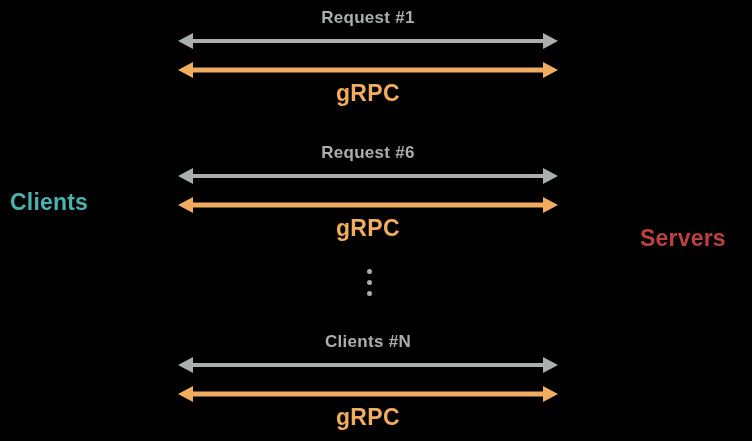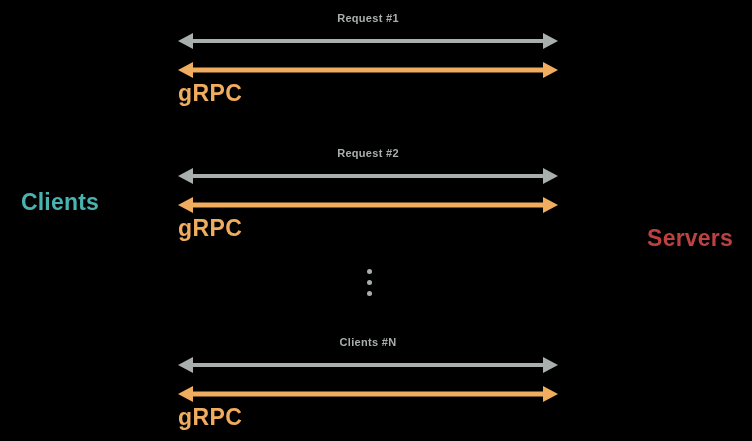--- a/index.html
+++ b/index.html
@@ -18,21 +18,20 @@
     height: 441px;
     background: var(--background, #000000);
   }
 
   
   .side-label {
     position: absolute;
     font-size: 23px;
     font-weight: bold;
     line-height: 28px;
-    text-align: center;
     letter-spacing: 0.2px;
   }
   .side-label.clients {
     left: 10px;
     top: 188px;
     width: 100px;
     color: var(--clients, #4AB3AF);
   }
   .side-label.servers {
     left: 640px;
@@ -53,31 +52,31 @@
   .section.s2 { top: 135px; }
   .section.s3 { top: 324px; }
 
   .req-label {
     position: absolute;
     left: 0;
     top: 6px;
     width: 100%;
     text-align: center;
     color: var(--request, #A9AFAC);
-    font-size: 11px;
+    font-size: 17px;
     font-weight: bold;
     line-height: 24px;
     letter-spacing: 0.3px;
   }
   .grpc-label {
     position: absolute;
     left: 0;
     top: 80px;
     width: 100%;
-    text-align: left;
+    text-align: center;
     color: var(--grpc, #F0AC5F);
     font-size: 23px;
     font-weight: bold;
     line-height: 26px;
     letter-spacing: 0.4px;
   }
 
   
   .arrow {
     position: absolute;
@@ -147,21 +146,21 @@
     </div>
     <div class="arrow orange">
       <span class="head left"></span>
       <span class="shaft"></span>
       <span class="head right"></span>
     </div>
     <div class="grpc-label">gRPC</div>
   </div>
 
   <div class="section s2">
-    <div class="req-label">Request #2</div>
+    <div class="req-label">Request #6</div>
     <div class="arrow gray">
       <span class="head left"></span>
       <span class="shaft"></span>
       <span class="head right"></span>
     </div>
     <div class="arrow orange">
       <span class="head left"></span>
       <span class="shaft"></span>
       <span class="head right"></span>
     </div>

